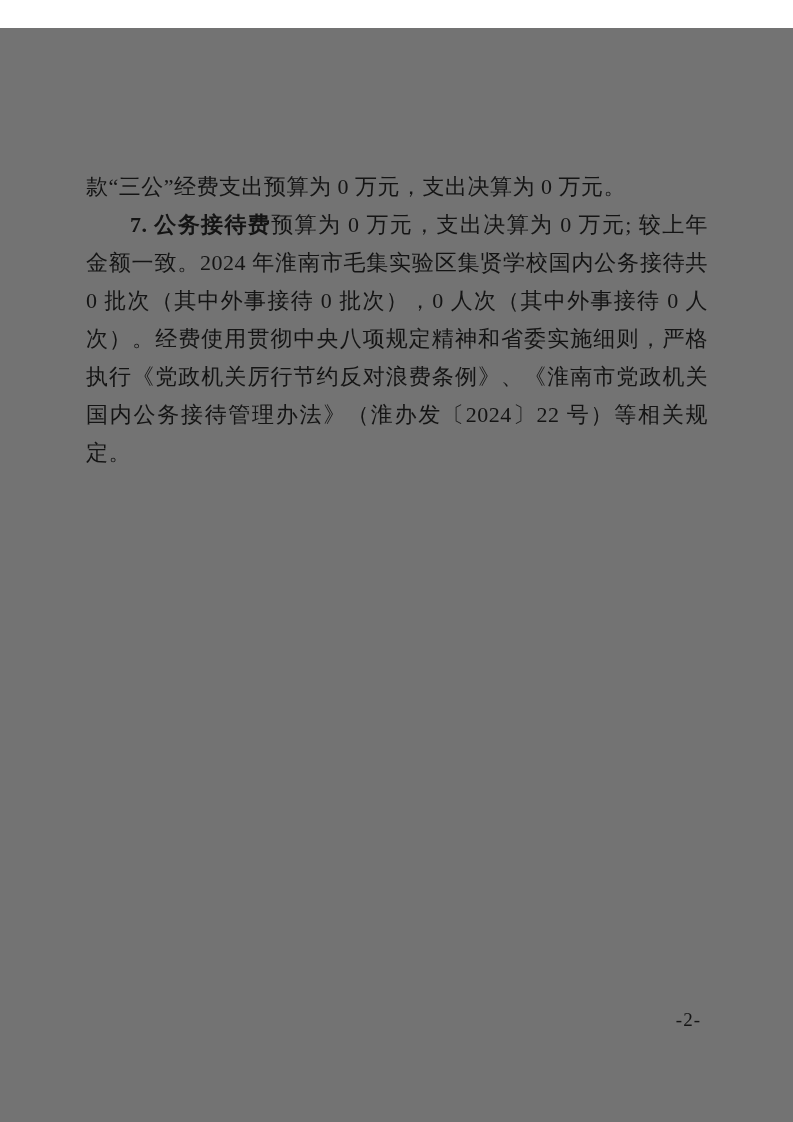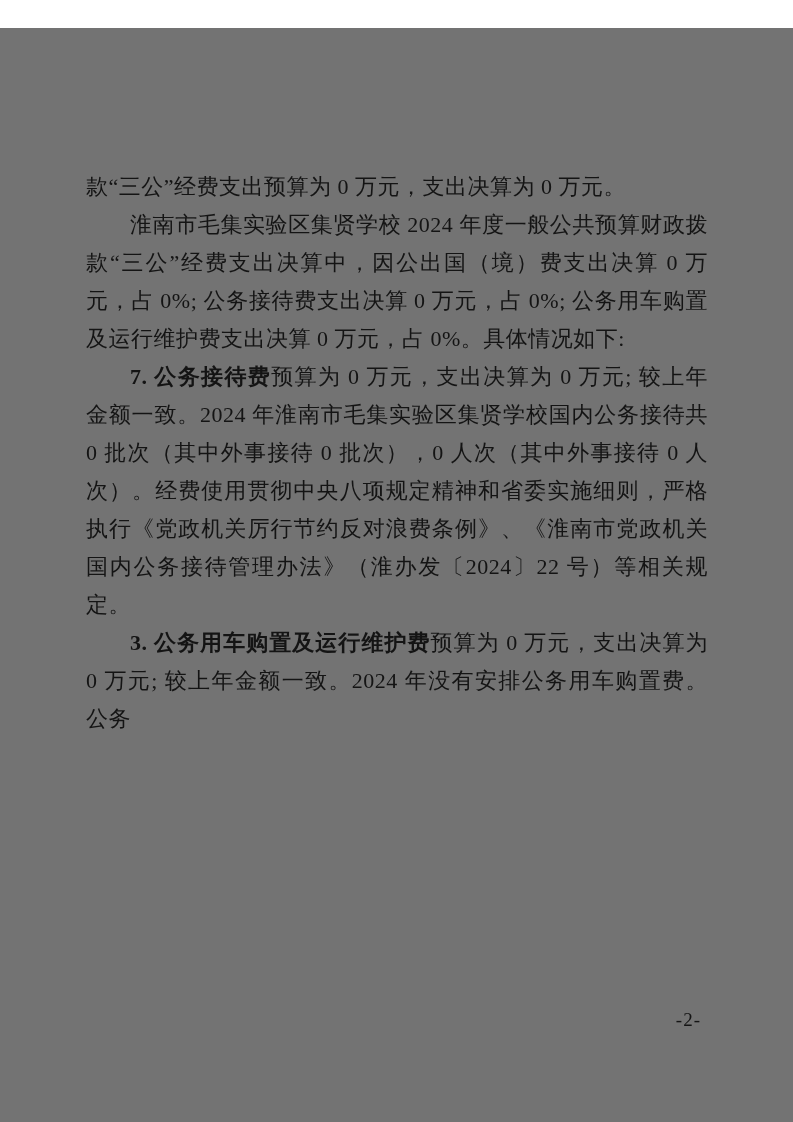--- a/index.html
+++ b/index.html
@@ -57,29 +57,23 @@
 <body>
 
 <div class="page">
   <main class="doc-body">
 
     <p class="para no-indent">
       <span>款“三公”经费支出预算为 0 万元，支出决算为 0 万元。</span>
     </p>
 
 
-    <p class="para">
-      <span>淮南市毛集实验区集贤学校 2024 年度一般公共预算财政拨款“三公”经费支出决算中，因公出国（境）费支出决算 0 万元，占 0%; 公务接待费支出决算 0 万元，占 0%; 公务用车购置及运行维护费支出决算 0 万元，占 0%。具体情况如下:</span>
-    </p>
 
 
     <p class="para">
       <span class="lead">7. 公务接待费</span><span>预算为 0 万元，支出决算为 0 万元; 较上年金额一致。2024 年淮南市毛集实验区集贤学校国内公务接待共 0 批次（其中外事接待 0 批次），0 人次（其中外事接待 0 人次）。经费使用贯彻中央八项规定精神和省委实施细则，严格执行《党政机关厉行节约反对浪费条例》、《淮南市党政机关国内公务接待管理办法》（淮办发〔2024〕22 号）等相关规定。</span>
     </p>
 
-    <p class="para">
-      <span class="lead">3. 公务用车购置及运行维护费</span><span>预算为 0 万元，支出决算为 0 万元; 较上年金额一致。2024 年没有安排公务用车购置费。公务</span>
-    </p>
 
   </main>
 
   <div class="page-number">-2-</div>
 </div>
 
 </body></html>

